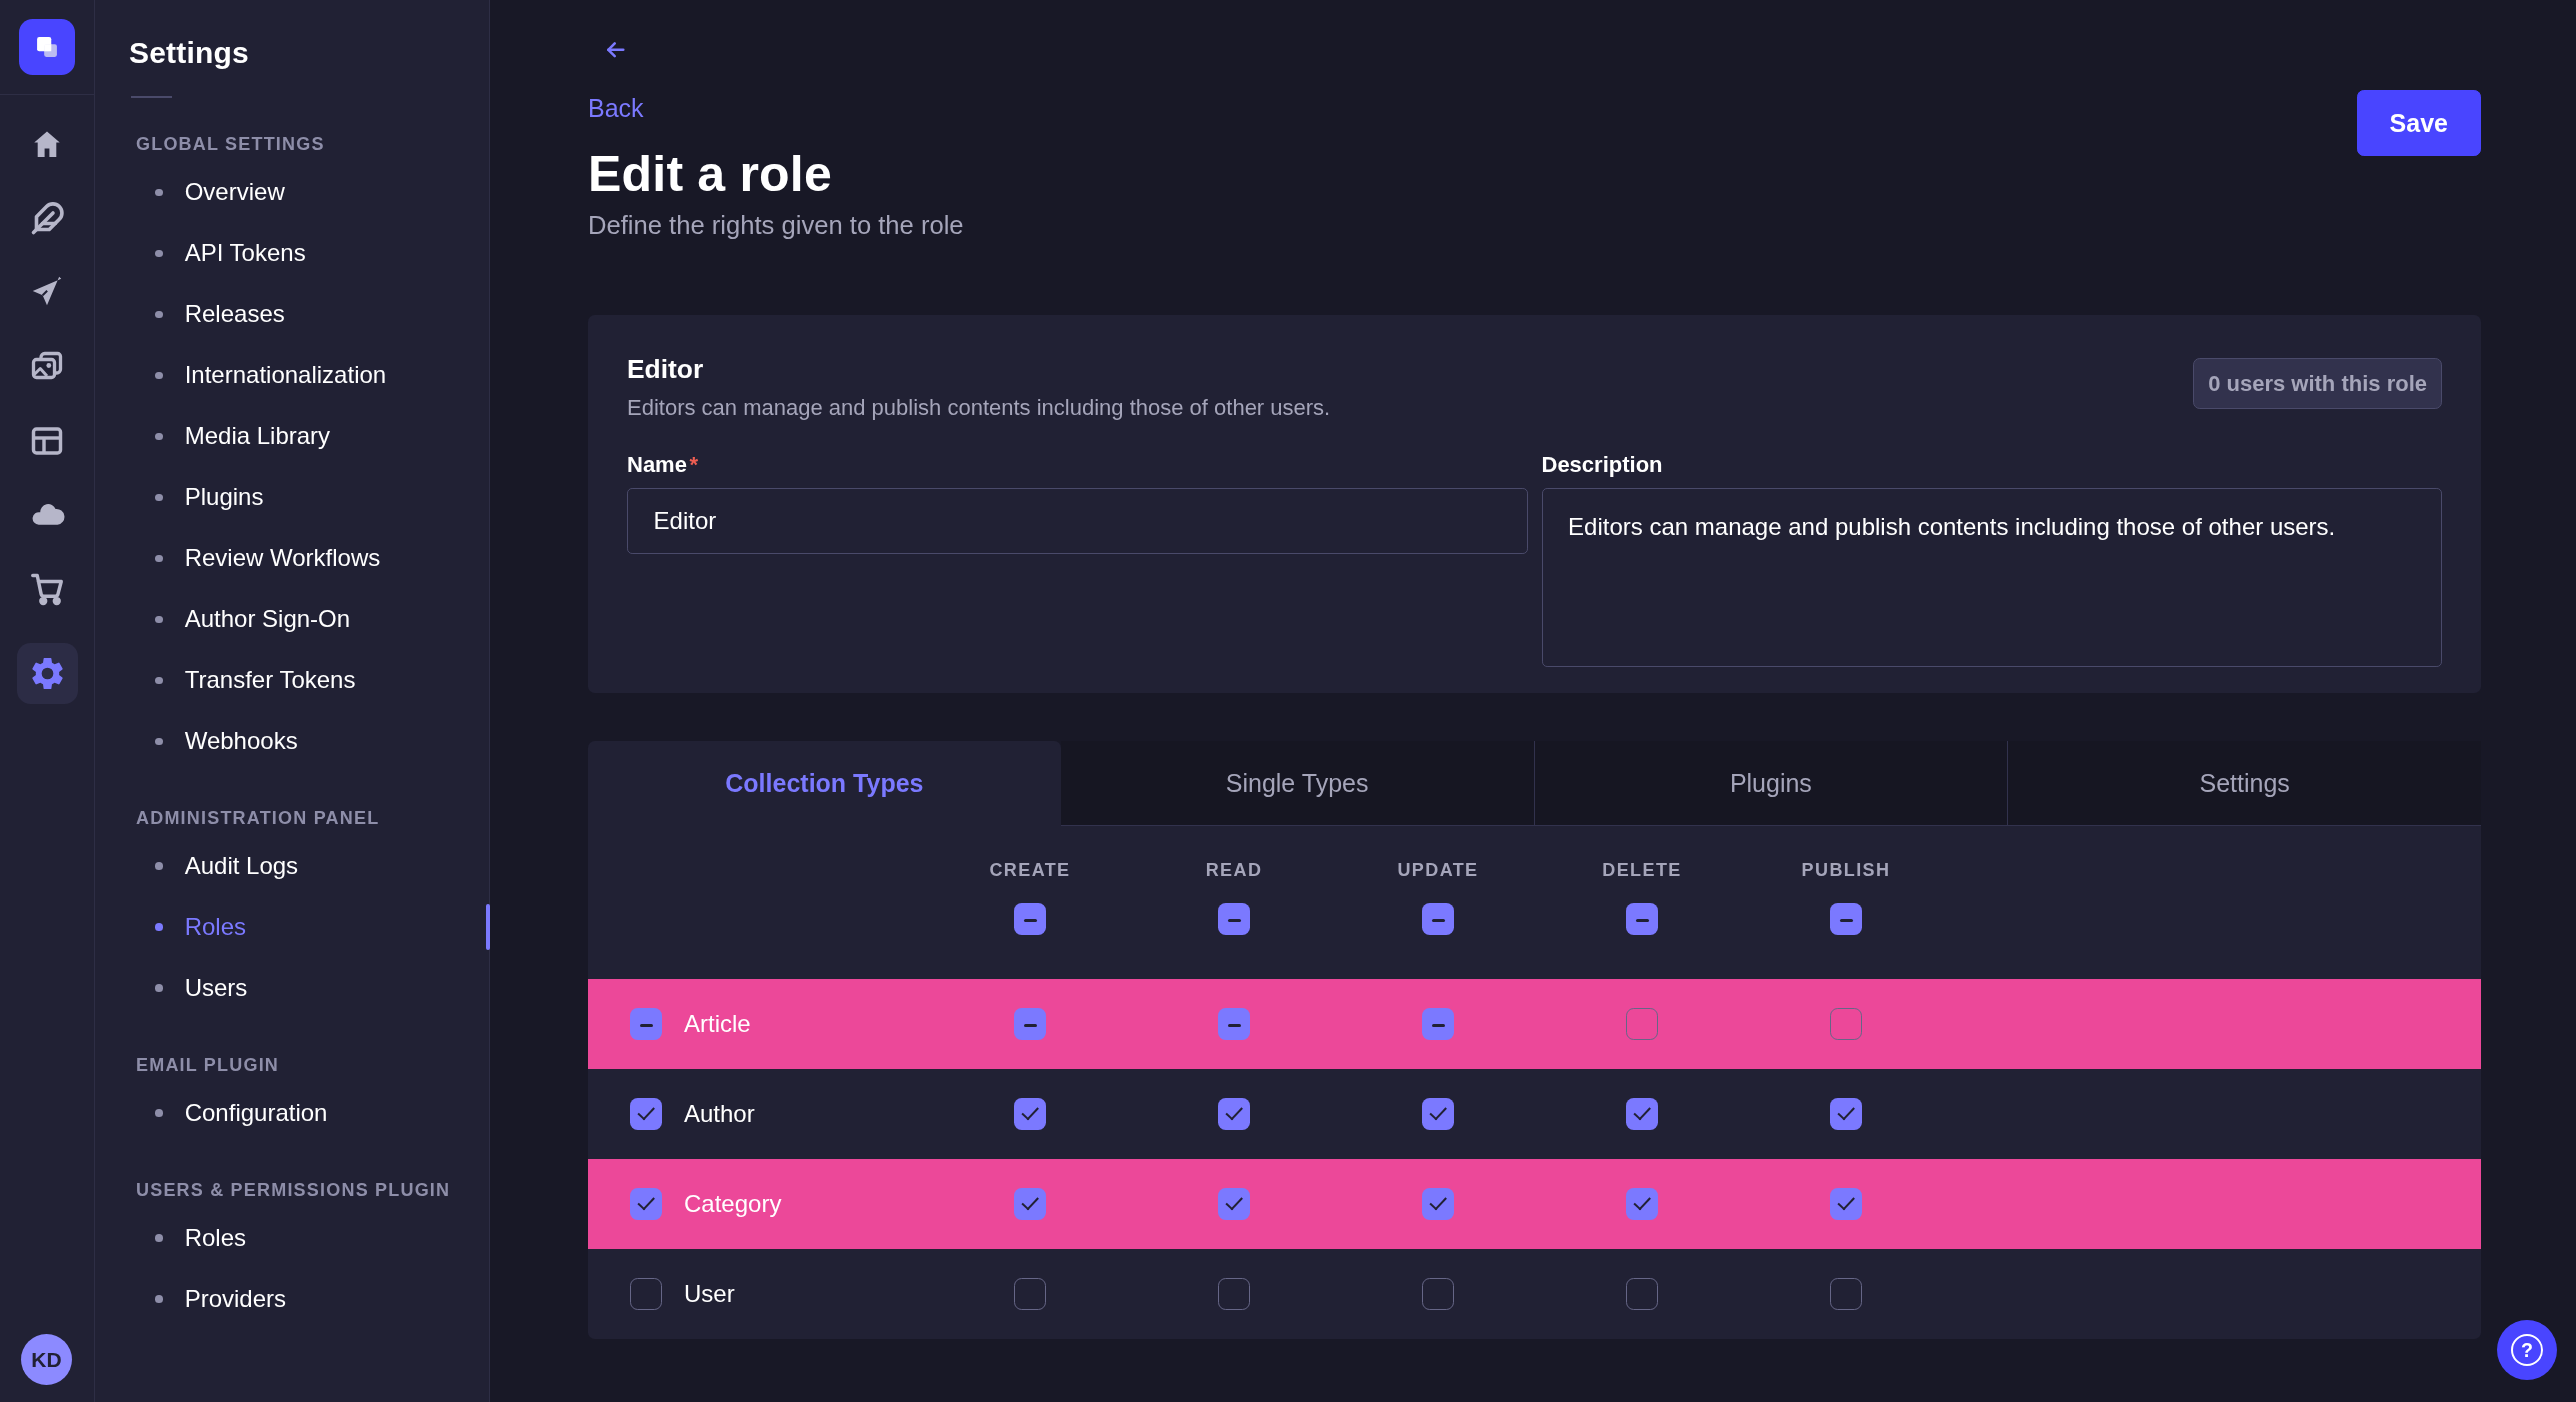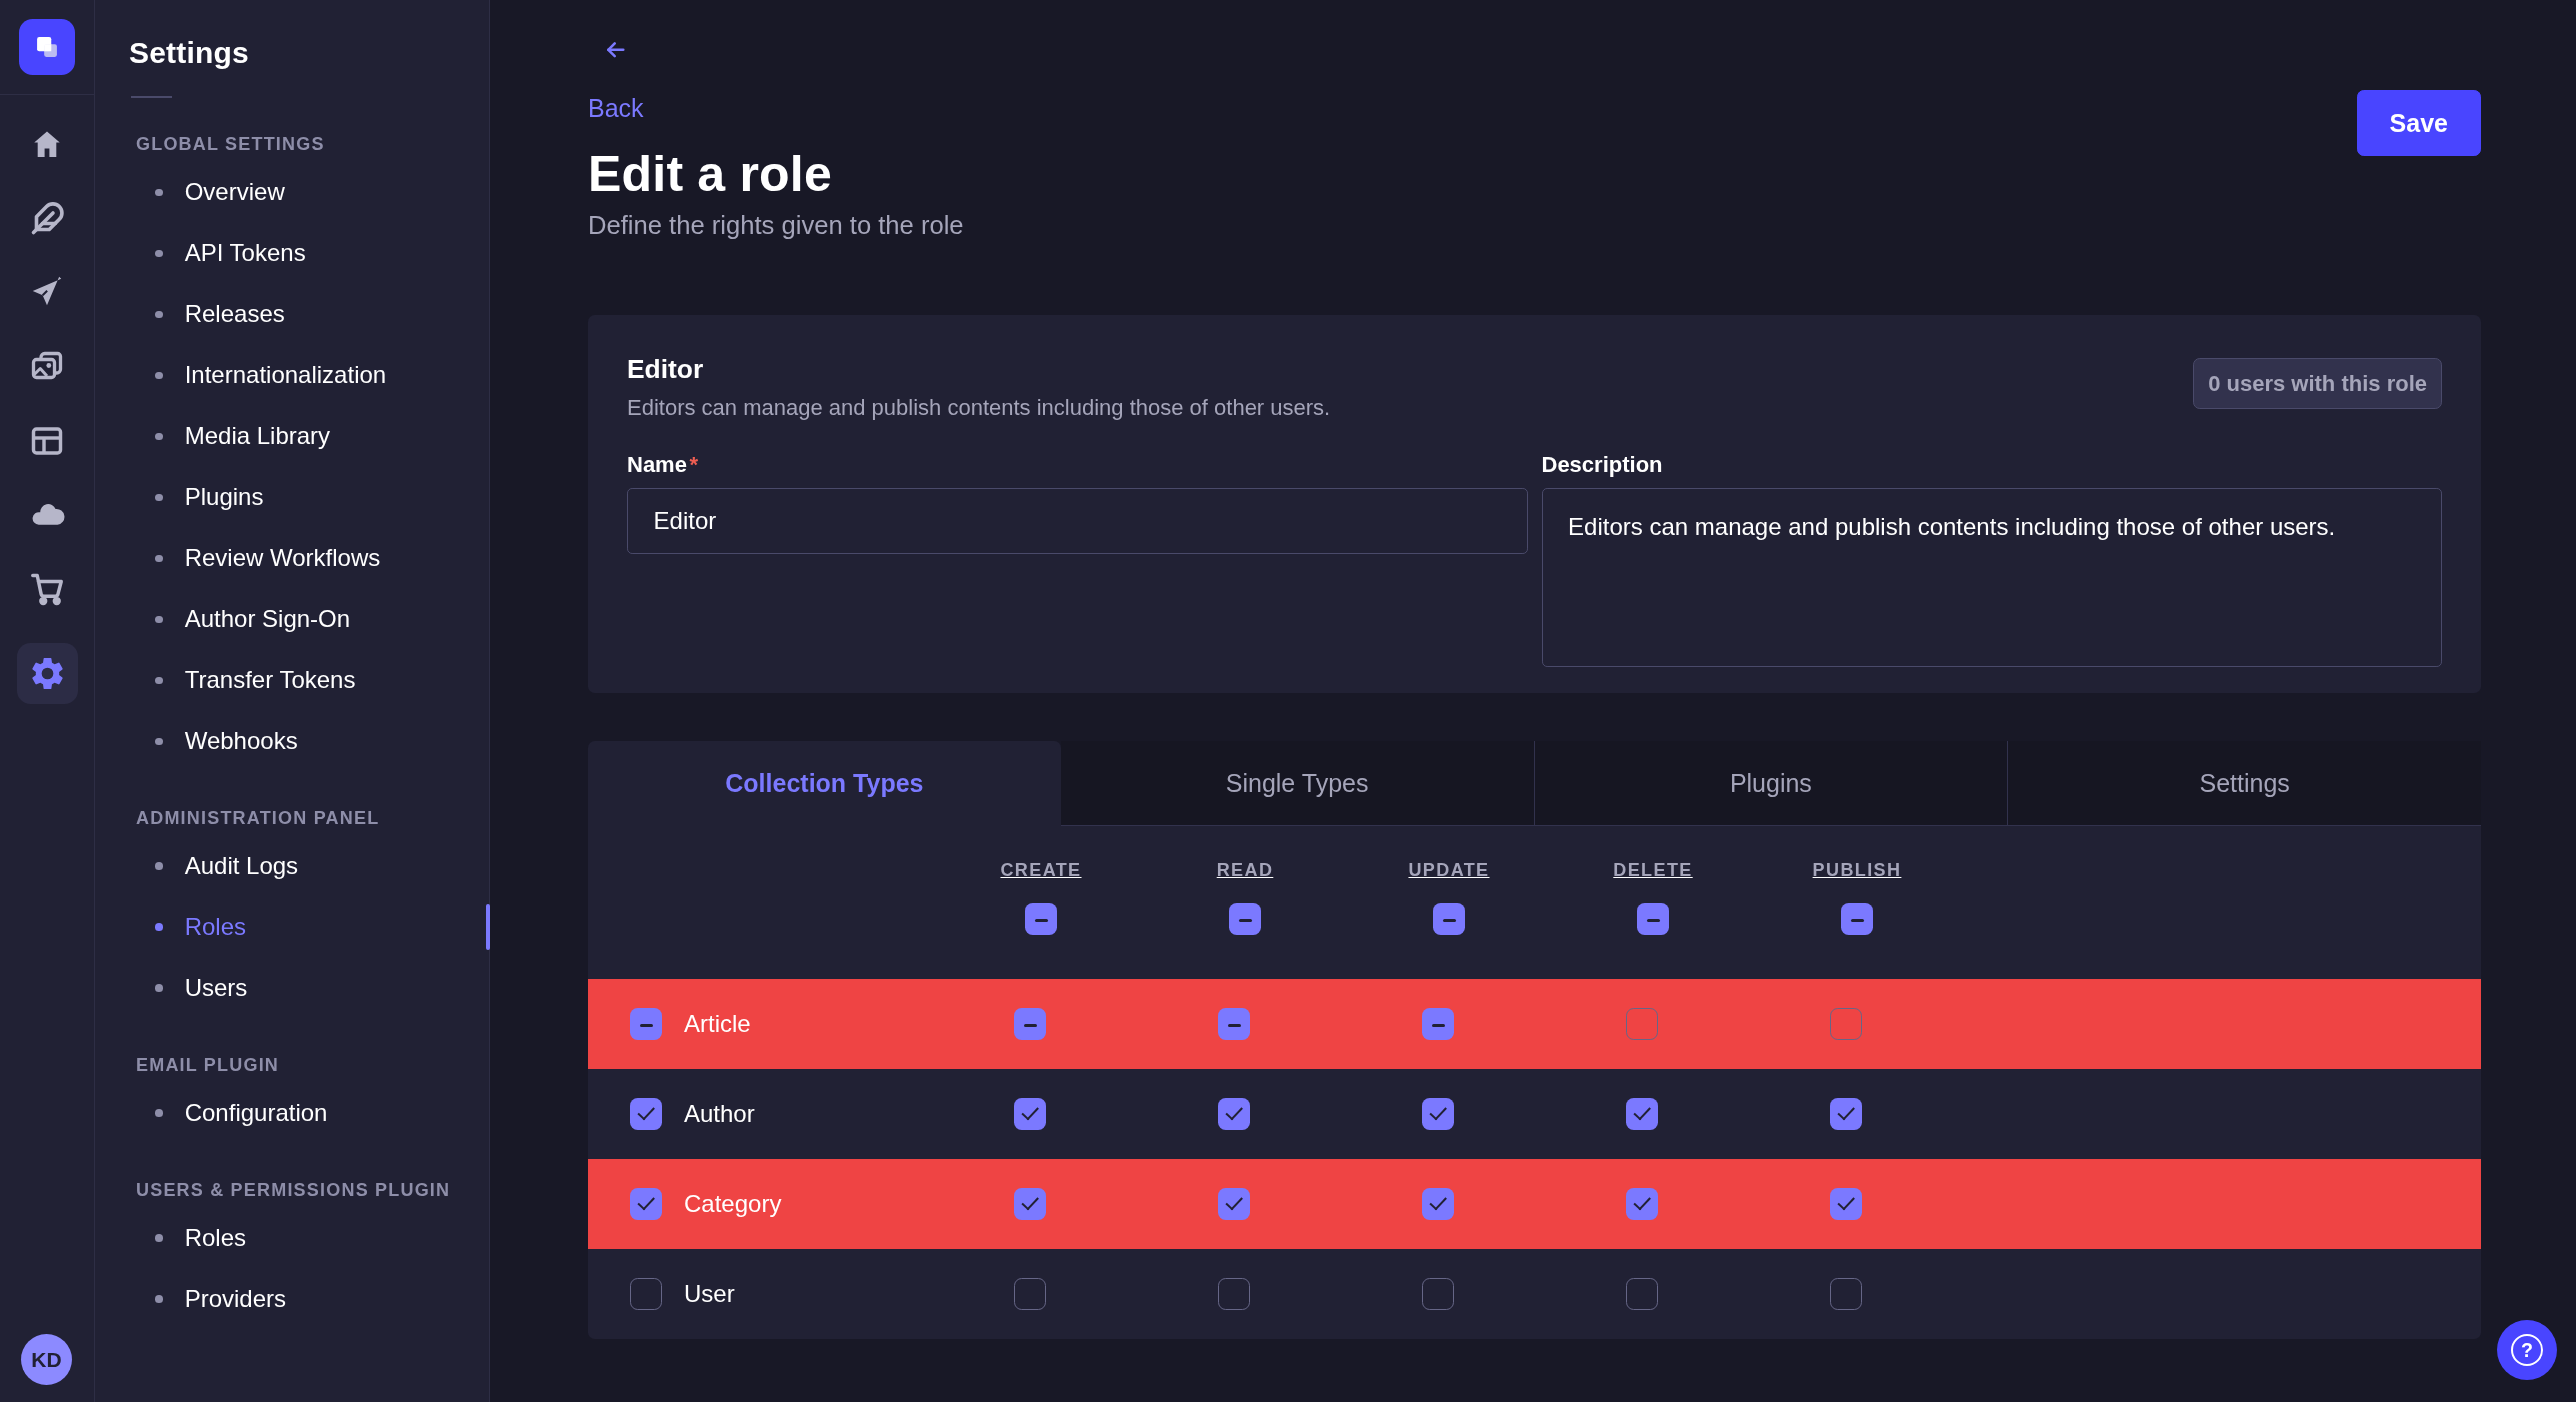--- a/index.html
+++ b/index.html
@@ -112,28 +112,28 @@
     flex:1; display:flex; align-items:center; justify-content:center;
     background:#161622; color:#a5a5ba; font-size:25px; font-weight:500;
     border:none; border-bottom:0.9px solid #32324d; cursor:pointer; font-family:inherit;
   }
   .tab.divided { border-left:0.9px solid #32324d; }
   .tab.active {
     background:#212134; color:#7b79ff; font-weight:600;
     border-bottom:none; border-radius:6.8px 6.8px 0 0;
   }
   .panel { background:#212134; border-radius:0 0 6.8px 6.8px; overflow:hidden; }
-  .perm-head { padding:34px 11px 44px;text-decoration:underline; }
+  .perm-head { padding:34px 0 44px; }
   .head-cols, .head-cbs, .perm-row { display:flex; align-items:center; }
   .head-cbs { margin-top:22px; }
   .cell-first { width:340px; flex:none; display:flex; align-items:center; gap:22px; padding-left:42px; }
   .cell { width:204px; flex:none; display:flex; justify-content:center; }
   .col-label { font-size:18px; font-weight:600; color:#a5a5ba; letter-spacing:1.4px; }
   .perm-row { height:90px; }
-  .perm-row.row-dark { background:#ef4444; }
+  .perm-row.row-dark { background:#ec4899; }
   .row-label { font-size:24px; color:#ffffff; }
 
   
   .cb {
     width:32px; height:32px; border-radius:7.7px; flex:none; position:relative;
     cursor:pointer; border:0.9px solid transparent; display:inline-block;
   }
   .cb.unchecked { border-color:#666687; background:transparent; }
   .cb.checked, .cb.indeterminate { background:#7b79ff; }
   .cb .mark { position:absolute; display:block; }

